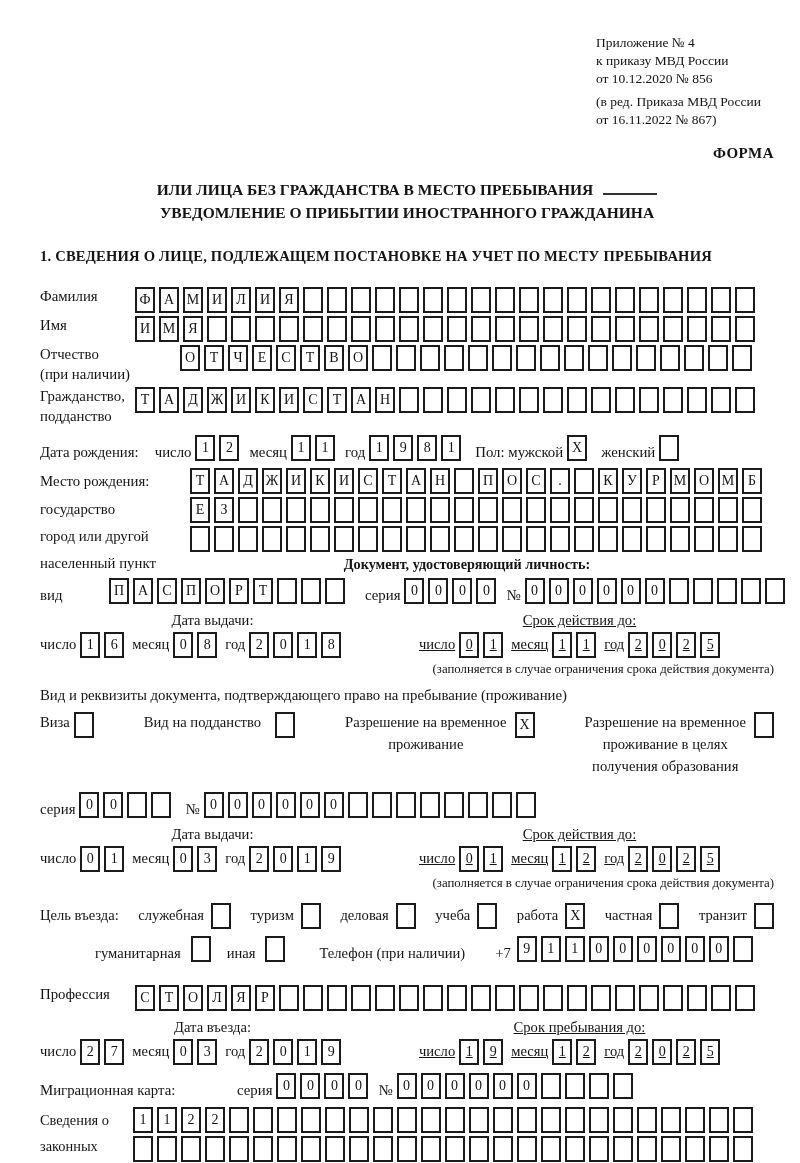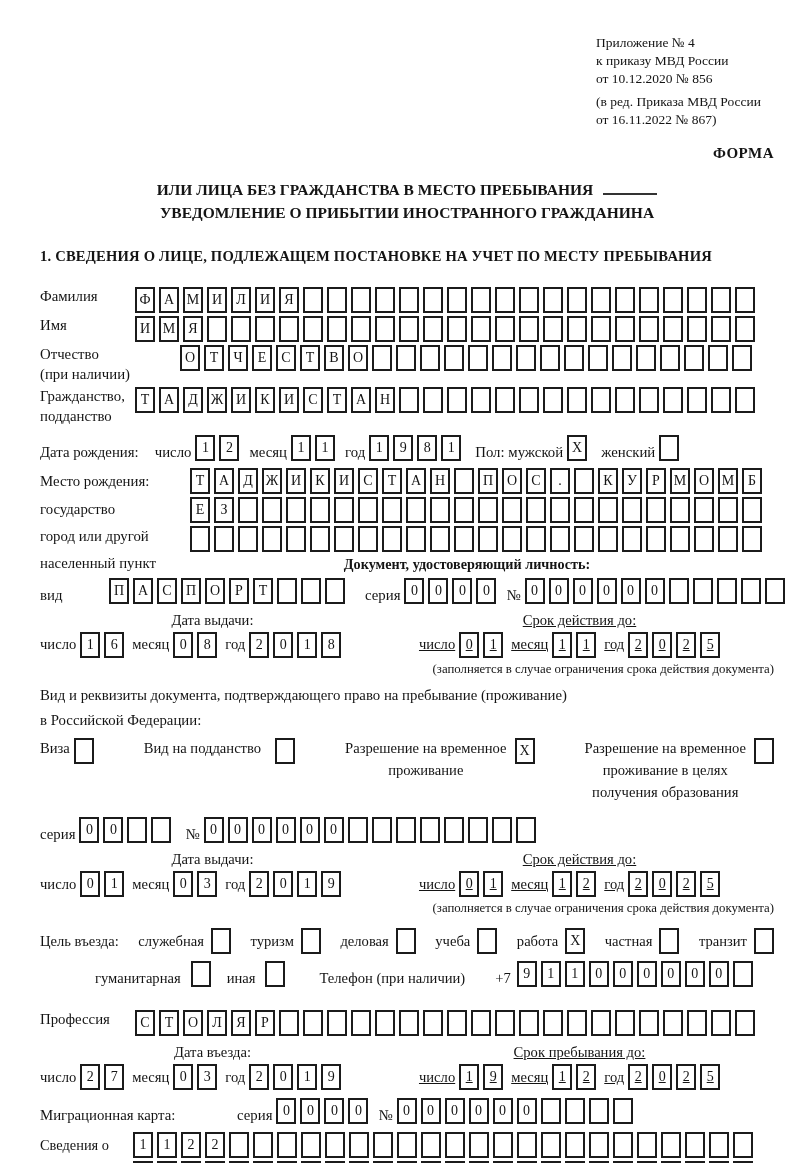--- a/index.html
+++ b/index.html
@@ -413,21 +413,20 @@
             <span class="box">0</span>
             <span class="box">2</span>
             <span class="box">5</span>
           </span>
       </div>
     </div>
   </div>
   <div class="note">(заполняется в случае ограничения срока действия документа)</div>
 
   <div class="plain">Вид и реквизиты документа, подтверждающего право на пребывание (проживание)</div>
-  <div class="plain" style="margin-top:4px;">в Российской Федерации:</div>
 
   <div class="optrow">
     <span class="opt">
       <span class="optlbl">Виза</span>
       <span class="boxes" style="margin-left:4px;">
           <span class="box"></span>
         </span>
     </span>
     <span class="opt">
       <span class="optlbl">Вид на подданство</span>

